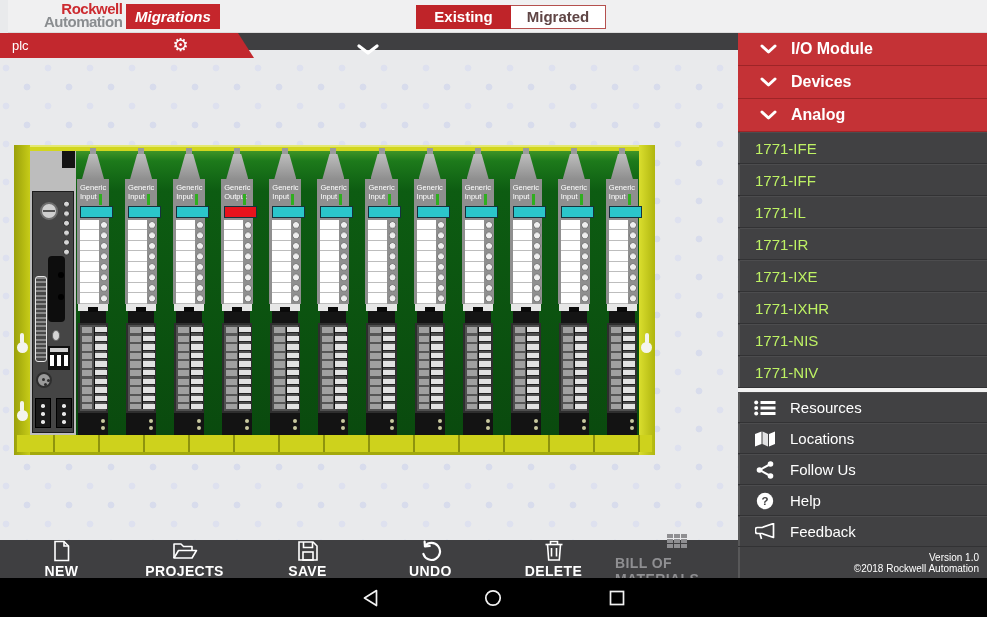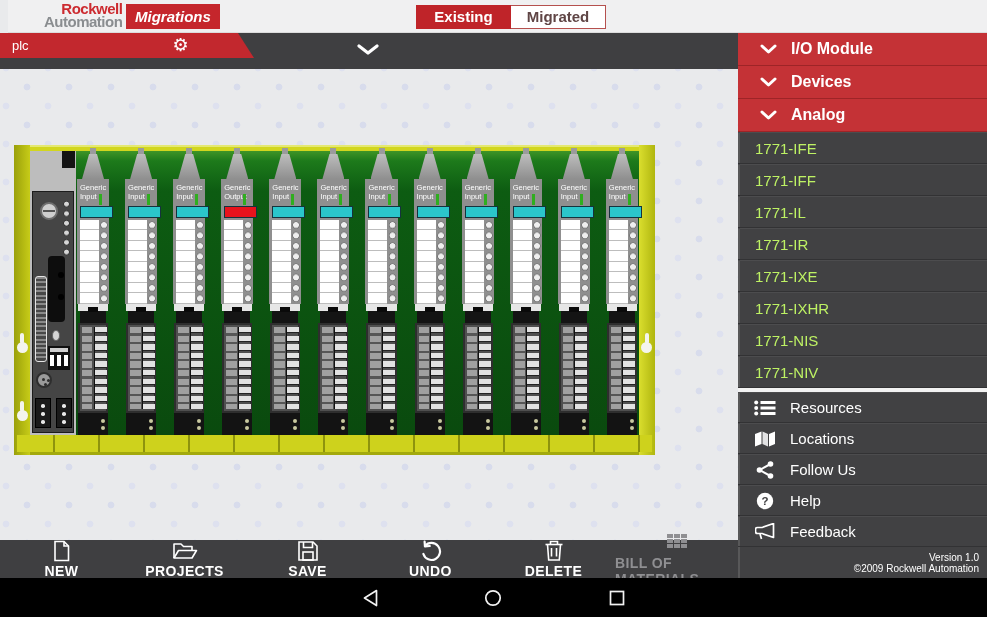--- a/index.html
+++ b/index.html
@@ -12,21 +12,21 @@
   .logo { position:absolute; left:36px; top:2px; text-align:right; line-height:13px; letter-spacing:-0.5px; font-weight:bold; font-size:15px; }
   .logo .l1 { color:#cc2b30; display:block; }
   .logo .l2 { color:#8a8d90; display:block; }
   .badge { position:absolute; left:118px; top:4px; height:25px; background:#c5262c; color:#fff; font-weight:bold; font-style:italic; font-size:15px; line-height:25px; padding:0 9px;text-align:right; }
   .toggle { position:absolute; left:408px; top:5px; display:flex; height:24px; }
   .toggle .tbtn { width:95px; font-size:15px; text-align:center; line-height:22px; border:1px solid #b5504e; cursor:default;font-weight:bold; }
   .toggle .tbtn.sel { background:#bf2429; color:#fff; border-color:#bf2429; }
   .toggle .tbtn.unsel { background:#fff; color:#5f4545; border-left:none; }
 
   
-  .tabbar { position:absolute; left:0; top:33px; width:738px; height:36px; background:#3f3f41; z-index:4; }
+  .tabbar { position:absolute; left:0; top:33px; width:738px; height:17px; background:#3f3f41; z-index:4; }
   .tab-red { position:absolute; left:0; top:0; width:254px; height:25px; background:#c2282e;
              clip-path:polygon(0 0, 238px 0, 254px 100%, 0 100%); }
   .tab-red .tab-label { position:absolute; left:12px; top:0; color:#fff; font-size:13px; line-height:25px; }
   .tab-red .gear { position:absolute; left:168px; top:0; width:25px; height:25px; color:#fff; font-size:18px; line-height:25px; text-align:center; }
   .tab-chevron { position:absolute; left:356px; top:8px; }
 
   
   .canvas { position:absolute; left:0; top:58px; width:738px; height:482px; background-color:#e9eaec;
             background-image:radial-gradient(circle, #d8dcec 3.1px, rgba(216,220,236,0) 3.7px),
                              radial-gradient(circle, #dee1ef 3.1px, rgba(222,225,239,0) 3.7px);
@@ -613,21 +613,21 @@
         <svg width="21" height="17" viewBox="0 0 21 17">
             <path d="M18.5 0.5 L7 4.5 H2.5 a2 2 0 0 0 -2 2 v2 a2 2 0 0 0 2 2 H7 l11.5 4 z" fill="none" stroke="#fff" stroke-width="1.7" stroke-linejoin="round"></path>
             <path d="M5 11 l1.5 5" stroke="#fff" stroke-width="1.7"></path>
           </svg>
       </span>
       <span>Feedback</span>
     </div>
 
     <div class="verbox">
       <div>Version 1.0</div>
-      <div>©2009 Rockwell Automation</div>
+      <div>©2018 Rockwell Automation</div>
     </div>
   </div>
 
   <div class="navbar">
     <span class="navbtn" style="left:359px">
       <svg width="17" height="18" viewBox="0 0 17 18">
           <path d="M14.5 1.5 L2.5 9 L14.5 16.5 z" fill="none" stroke="#f2f2f2" stroke-width="1.7" stroke-linejoin="round"></path>
         </svg>
     </span>
     <span class="navbtn" style="left:482px">

